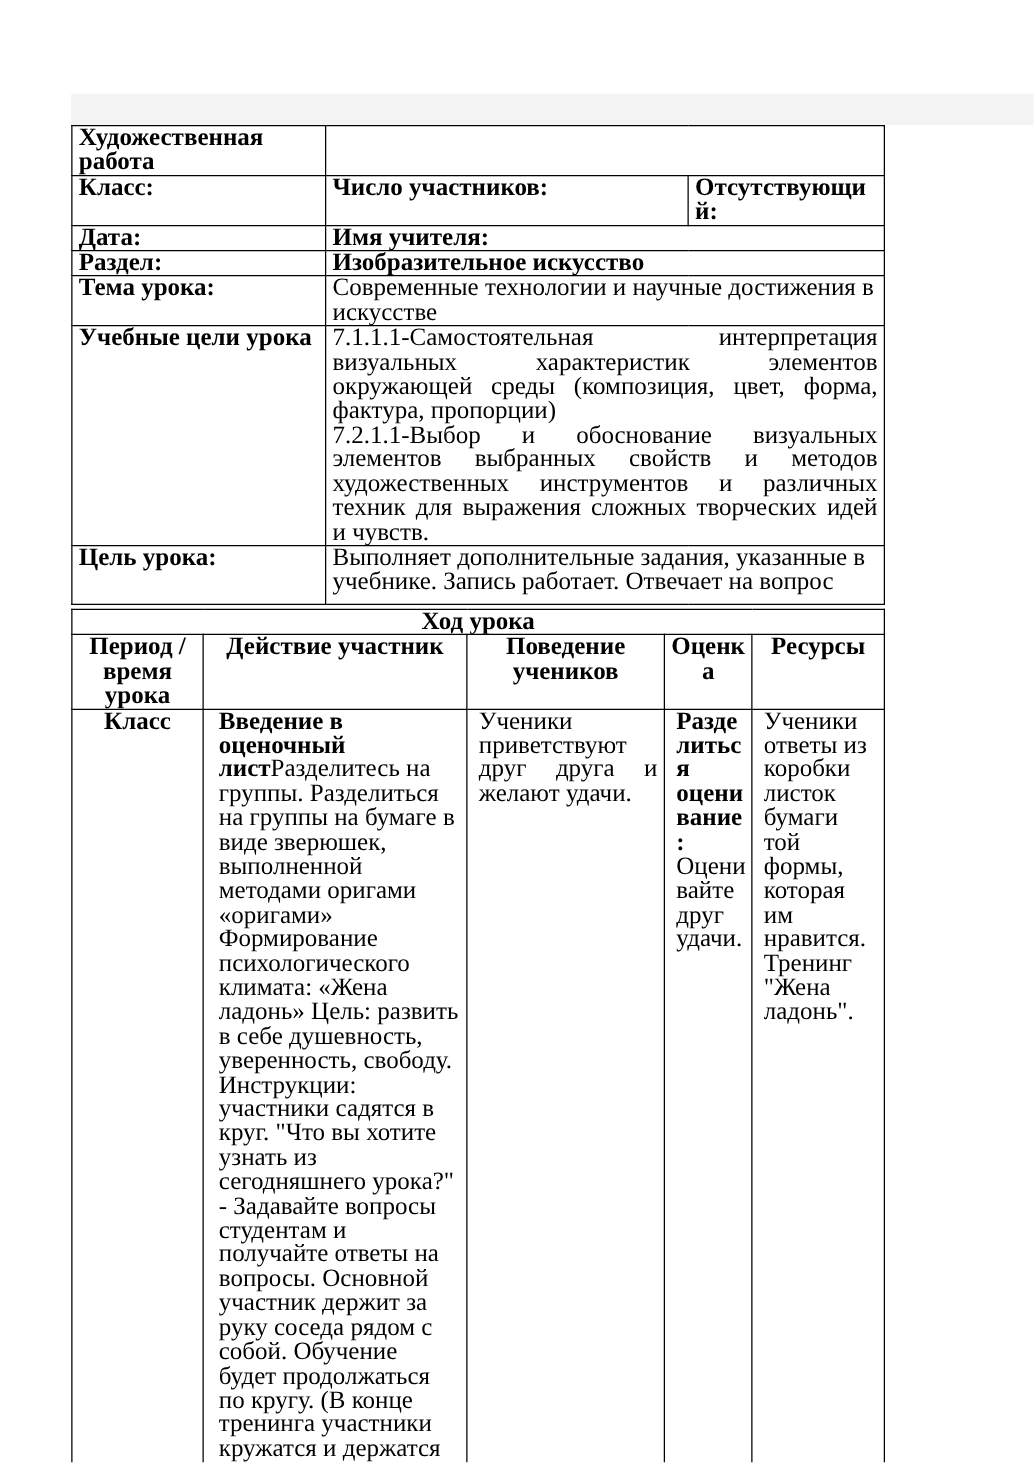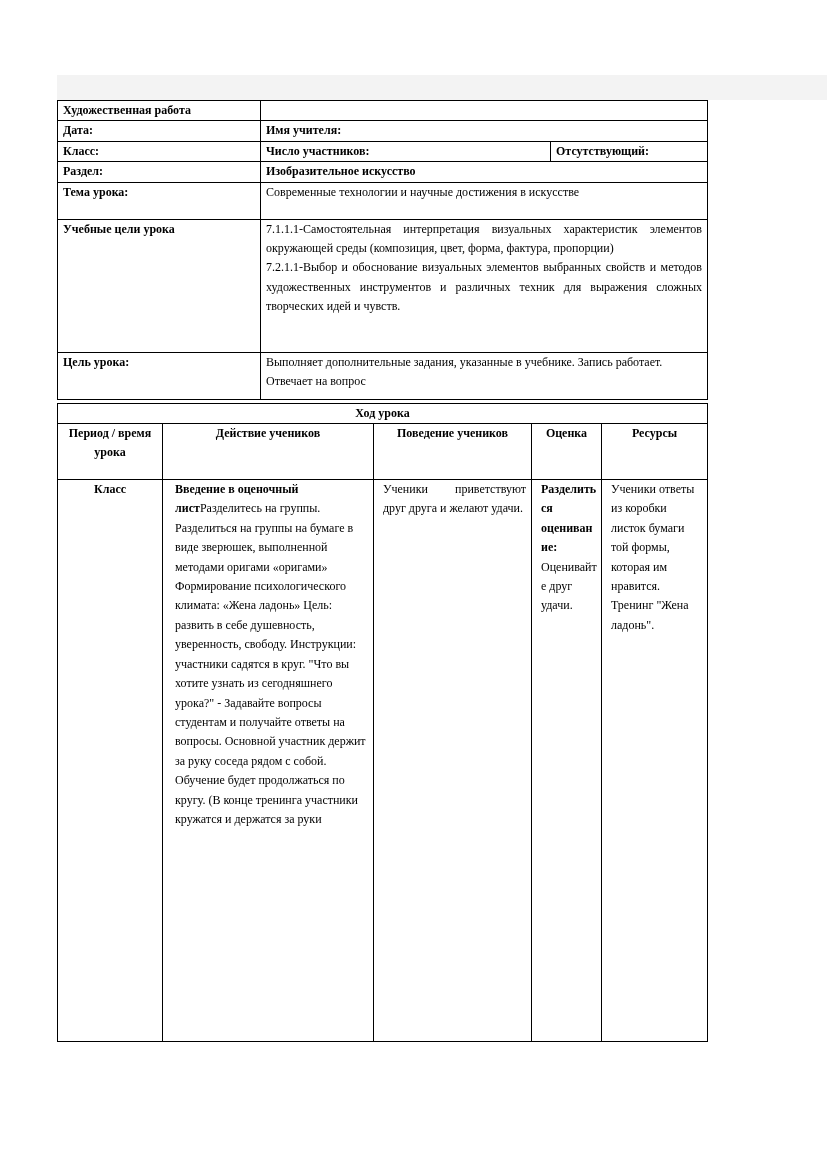--- a/index.html
+++ b/index.html
@@ -8,21 +8,21 @@
     background: #ffffff;
   }
   .page {
     position: relative;
     width: 827px;
     height: 1170px;
     background: #ffffff;
     overflow: hidden;
     font-family: "Liberation Serif", "DejaVu Serif", serif;
     color: #000000;
-    font-size: 12px;
+    font-size: 20px;
     line-height: 19.4px;
   }
   .header-bar {
     position: absolute;
     left: 57px;
     top: 75px;
     width: 770px;
     height: 25px;
     background: #f3f3f3;
   }
@@ -77,27 +77,27 @@
         <col style="width:203px">
         <col style="width:290px">
         <col style="width:157px">
       </colgroup>
       <tbody>
         <tr class="r-thin">
           <td class="b">Художественная работа</td>
           <td colspan="2"></td>
         </tr>
         <tr class="r-thin">
-          <td class="b">Дата:</td>
-          <td colspan="2" class="b">Имя учителя:</td>
-        </tr>
-        <tr class="r-thin">
           <td class="b">Класс:</td>
           <td class="b">Число участников:</td>
           <td class="b">Отсутствующий:</td>
+        </tr>
+        <tr class="r-thin">
+          <td class="b">Дата:</td>
+          <td colspan="2" class="b">Имя учителя:</td>
         </tr>
         <tr class="r-thin">
           <td class="b">Раздел:</td>
           <td colspan="2" class="b">Изобразительное искусство</td>
         </tr>
         <tr class="r-topic">
           <td class="b">Тема урока:</td>
           <td colspan="2">Современные технологии и научные достижения в искусстве</td>
         </tr>
         <tr class="r-obj">
@@ -121,21 +121,21 @@
         <col style="width:158px">
         <col style="width:70px">
         <col style="width:106px">
       </colgroup>
       <tbody>
         <tr class="r-title">
           <td colspan="5" class="b center">Ход урока</td>
         </tr>
         <tr class="r-head">
           <td>Период / время урока</td>
-          <td>Действие учеников</td>
+          <td>Действие участник</td>
           <td>Поведение учеников</td>
           <td>Оценка</td>
           <td>Ресурсы</td>
         </tr>
         <tr class="r-body">
           <td class="b center">Класс</td>
           <td class="c-action"><b>Введение в оценочный лист</b><span>Разделитесь на группы. Разделиться на группы на бумаге в виде зверюшек, выполненной методами оригами «оригами» Формирование психологического климата: «Жена ладонь» Цель: развить в себе душевность, уверенность, свободу. Инструкции: участники садятся в круг. "Что вы хотите узнать из сегодняшнего урока?" - Задавайте вопросы студентам и получайте ответы на вопросы. Основной участник держит за руку соседа рядом с собой. Обучение будет продолжаться по кругу. (В конце тренинга участники кружатся и держатся за руки</span></td>
           <td class="just c-behavior">Ученики приветствуют друг друга и желают удачи.</td>
           <td class="c-assess">
             <b>Разделиться оценивание:</b>

